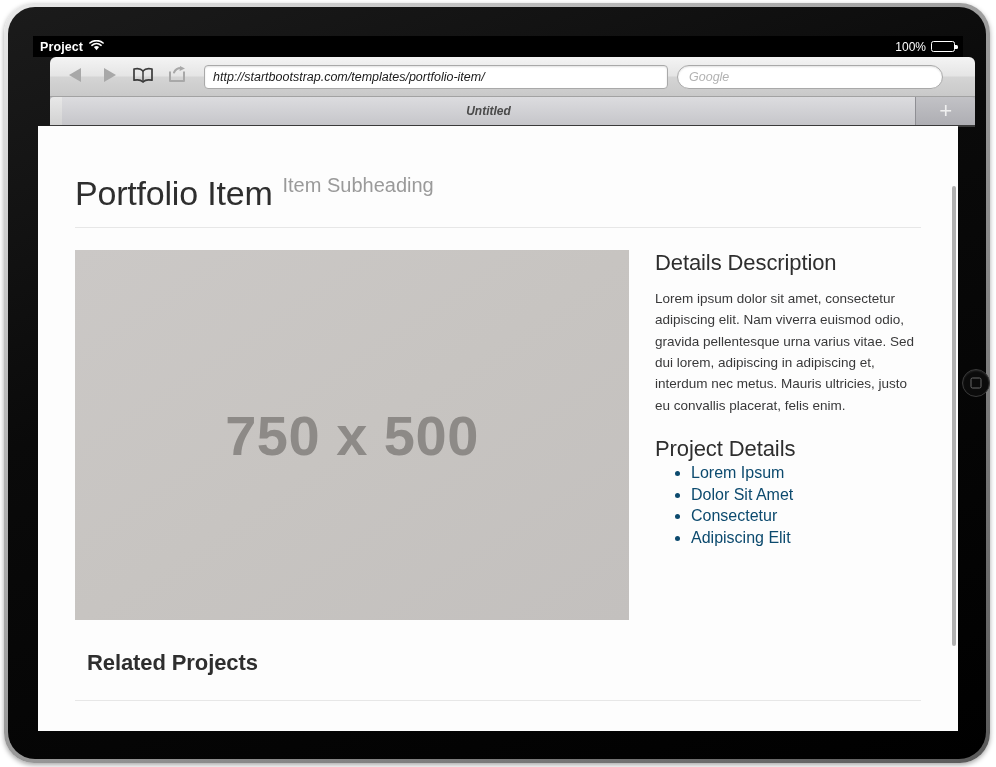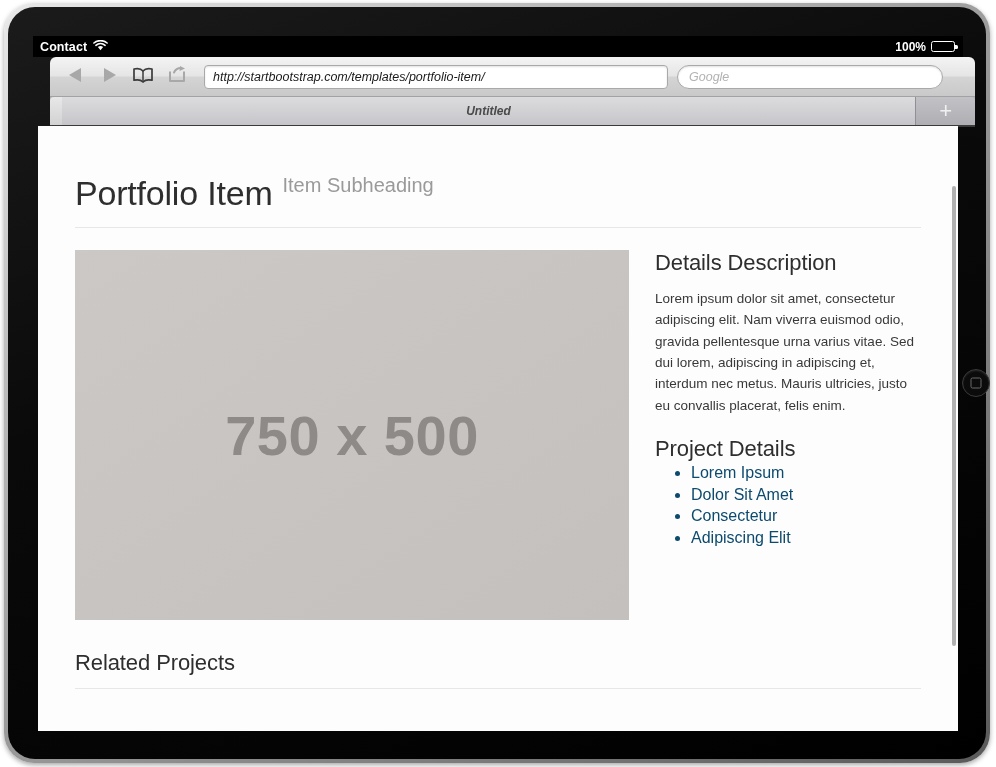--- a/index.html
+++ b/index.html
@@ -75,21 +75,21 @@
   }
   .carrier-text { font-size: 12.5px; font-weight: bold; letter-spacing: 0.1px; }
   .wifi-icon { display: block; }
   .status-right {
     margin-left: auto;
     margin-right: 8px;
     display: flex;
     align-items: center;
     gap: 5px;
   }
-  .battery-pct { font-size: 12px; font-weight: bold; }
+  .battery-pct { font-size: 12px; font-weight: normal; }
   .battery-icon {
     position: relative;
     width: 24px; height: 11px;
     border: 1.3px solid #ffffff;
     border-radius: 2.5px;
     box-sizing: border-box;
     padding: 1.3px;
   }
   .battery-icon::after {
     content: "";
@@ -323,23 +323,23 @@
     color: #0c4a6e;
   }
 
   #related-header {
     margin-top: 30px;
     padding-bottom: 12px;
     border-bottom: 1px solid #e7e7e7;
   }
   .related-title {
     font-size: 22px;
-    font-weight: normal;
+    font-weight: bold;
     color: #2e2e2e;
-    margin: 0;
+    margin: 12px;
     letter-spacing: -0.1px;
   }
 
   
   #page-scrollbar {
     position: absolute;
     right: 2px; top: 60px;
     width: 4px; height: 460px;
     background: rgba(0,0,0,0.30);
     border-radius: 2px;
@@ -348,21 +348,21 @@
 </head>
 <body>
 
 <div id="device-frame">
   <div class="bezel-outer"></div>
   <div class="bezel-inner"></div>
   <div class="home-button"></div>
 
   <div id="status-bar">
     <div class="status-left">
-      <span class="carrier-text">Contact</span>
+      <span class="carrier-text">Project</span>
       <span class="wifi-icon">
         <svg width="15" height="11" viewBox="0 0 15 11">
           <path d="M7.5 10.2 L4.9 7.0 A4.2 4.2 0 0 1 10.1 7.0 Z" fill="#ffffff"></path>
           <path d="M2.9 5.3 A7.2 7.2 0 0 1 12.1 5.3" stroke="#ffffff" stroke-width="1.6" fill="none" stroke-linecap="round"></path>
           <path d="M0.9 3.0 A10.3 10.3 0 0 1 14.1 3.0" stroke="#ffffff" stroke-width="1.6" fill="none" stroke-linecap="round"></path>
         </svg>
       </span>
     </div>
     <div class="status-right">
       <span class="battery-pct">100%</span>

